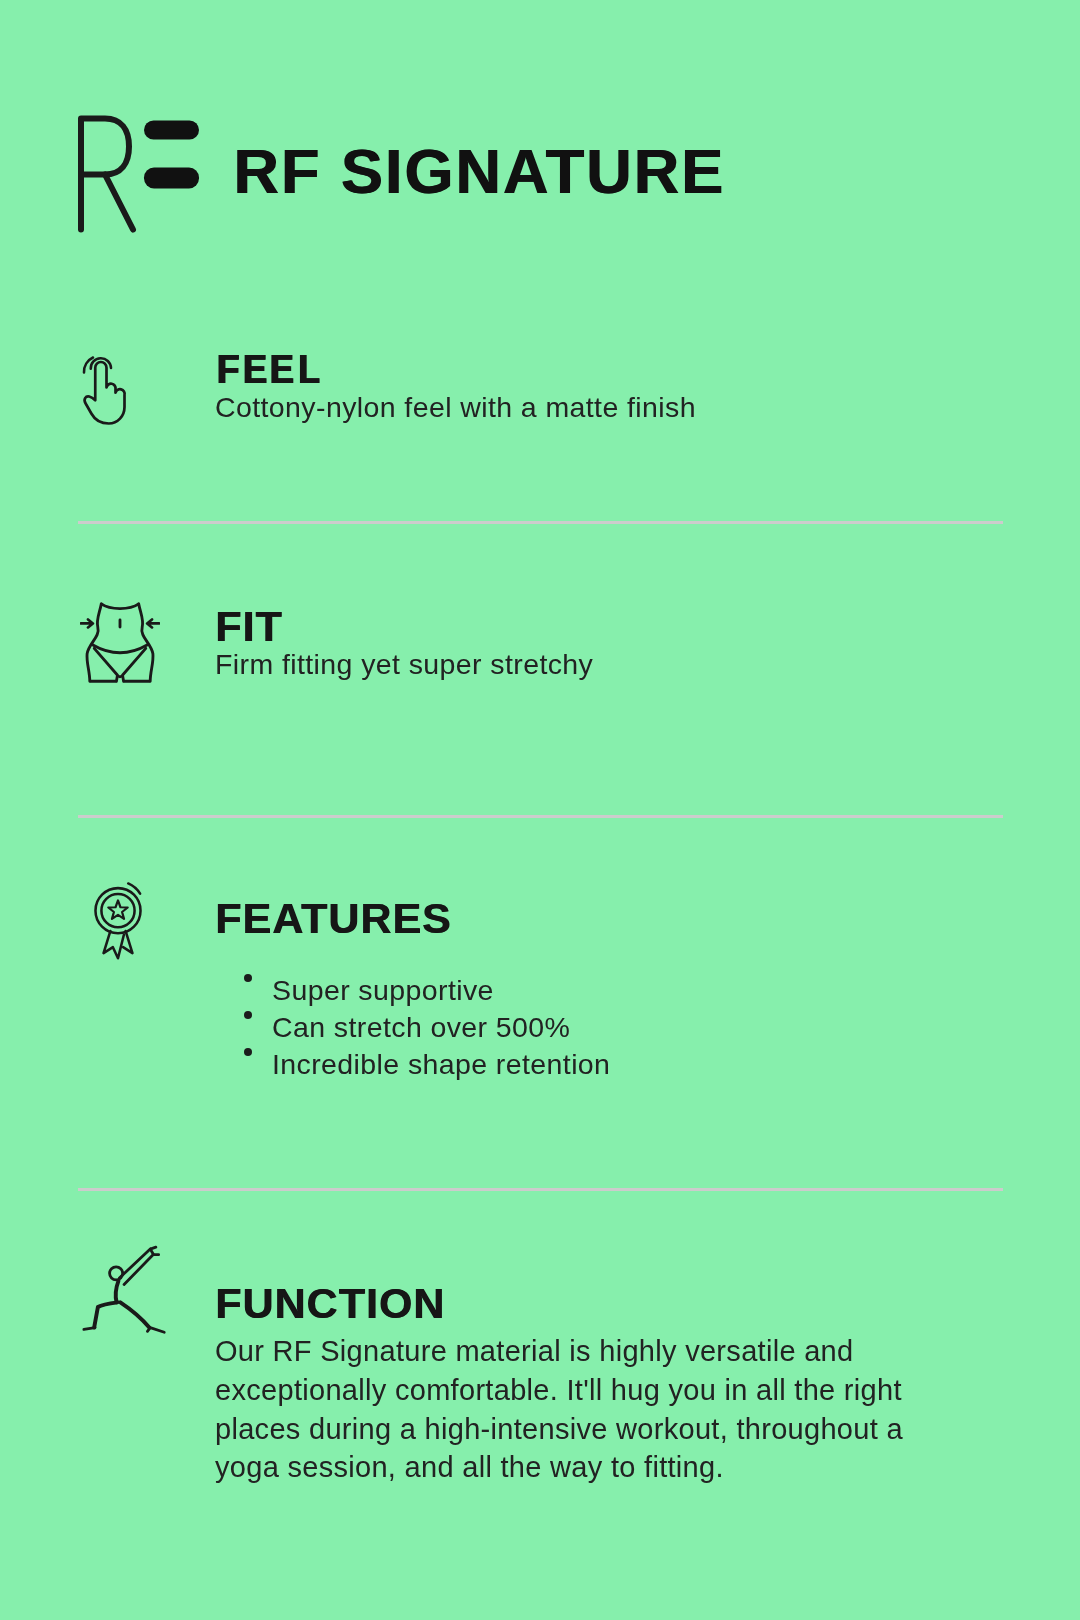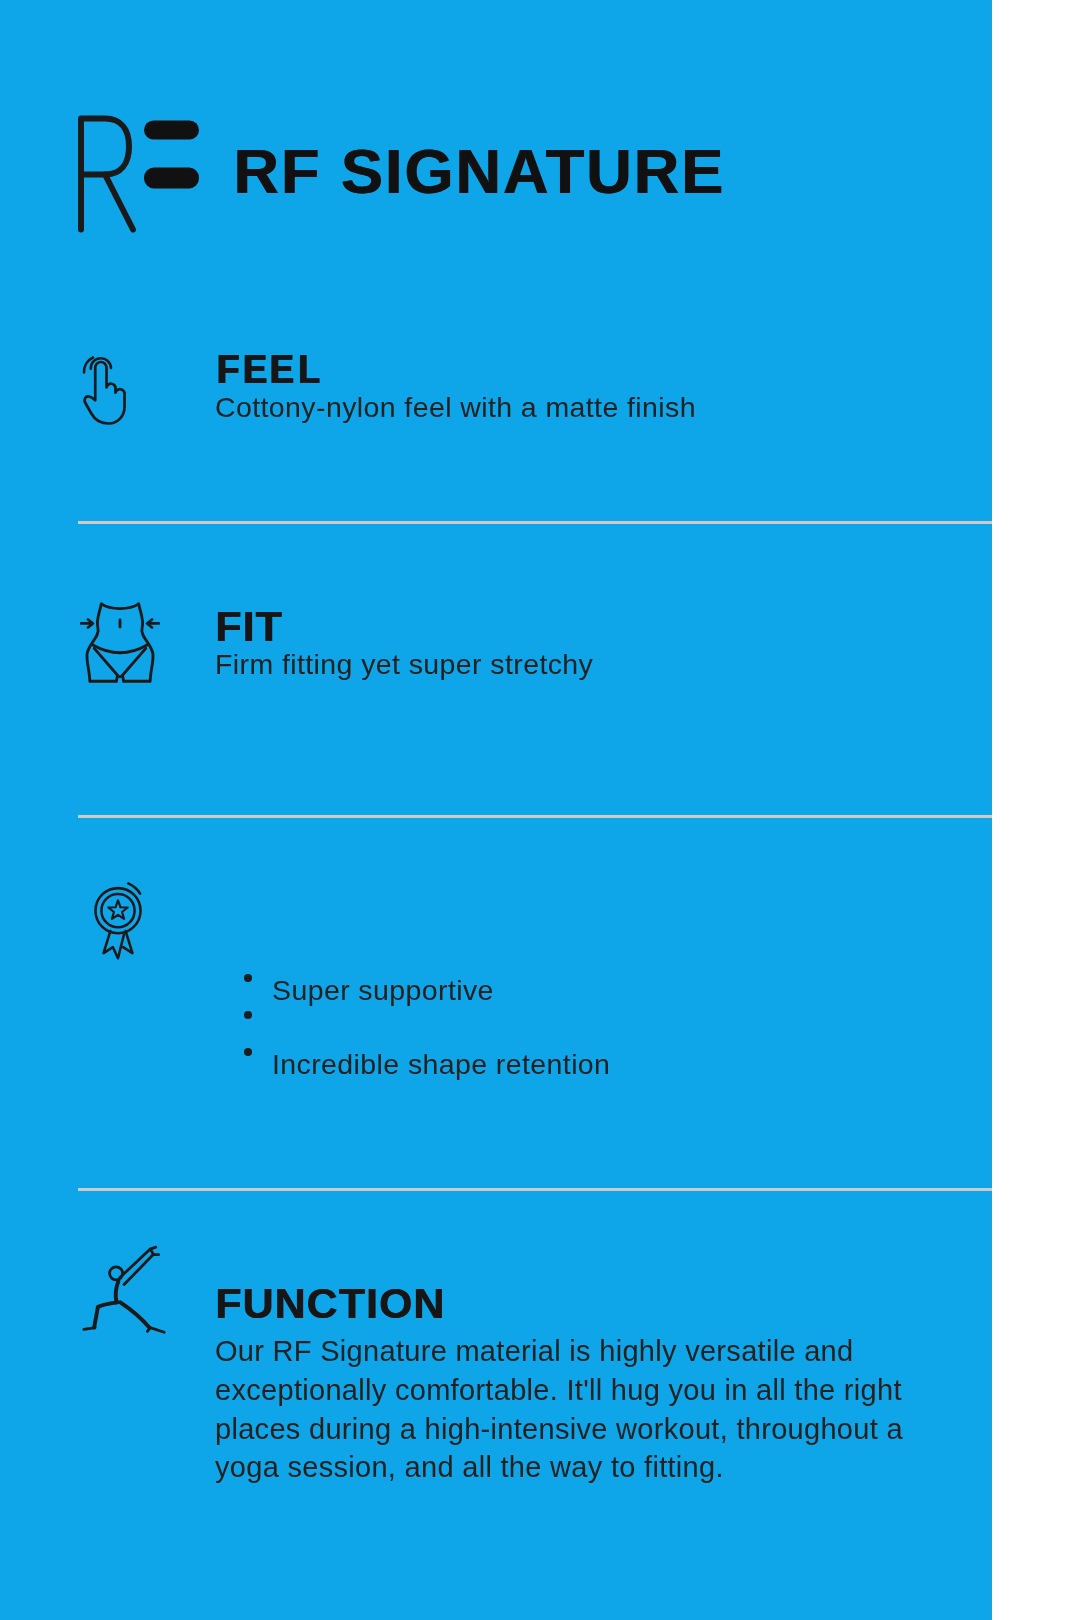--- a/index.html
+++ b/index.html
@@ -1,17 +1,17 @@
 <!DOCTYPE html>
 <html><head>
 <meta charset="utf-8">
 <style>
   html,body{margin:0;padding:0;background:#ffffff;}
   .canvas{
-    position:relative;width:992px;height:1620px;background:#0ea5e9;
+    position:relative;width:1080px;height:1620px;background:#86efac;
     font-family:"Liberation Sans",sans-serif;color:#1c1c1c;overflow:hidden;
   }
   .brand-title{
     position:absolute;left:233px;top:140px;
     font-size:63px;font-weight:700;letter-spacing:2px;line-height:1;
     color:#111;text-shadow:1px 0 0 currentColor;white-space:nowrap;
   }
   .logo-box{position:absolute;left:75px;top:112px;}
   .icon-box{position:absolute;}
   .icon-box svg{display:block;}
@@ -95,27 +95,29 @@
   <div class="icon-box" style="left:84px;top:864px;">
     <svg width="68" height="112" viewBox="0 0 80 100">
       <circle class="stroke" stroke-width="3" cx="40" cy="39" r="26.5"></circle>
       <circle class="stroke" stroke-width="3" cx="40" cy="39" r="19.5"></circle>
       <path class="stroke" stroke-width="3" d="M52 7 A31 31 0 0 1 66 19"></path>
       <polygon class="stroke" stroke-width="2.6" points="40,27 42.9,35 51.4,35.3 44.8,40.6 47.1,48.7 40,44 32.9,48.7 35.2,40.6 28.6,35.3 37.1,35"></polygon>
       <path class="stroke" stroke-width="3" d="M31 63 L23 89 L34 82 L40 95 L47 67"></path>
       <path class="stroke" stroke-width="3" d="M49 63 L57 89 L46 82"></path>
     </svg>
   </div>
+  <div class="section-title" style="top:896px;">FEATURES</div>
   <ul class="bullet-list">
     <li class="bullet-item">
       <span class="bullet-dot"></span>
       <span>Super supportive</span>
     </li>
     <li class="bullet-item">
       <span class="bullet-dot"></span>
+      <span>Can stretch over 500%</span>
     </li>
     <li class="bullet-item">
       <span class="bullet-dot"></span>
       <span>Incredible shape retention</span>
     </li>
   </ul>
 
   <div class="divider" style="top:1188px;"></div>
 
   <div class="icon-box" style="left:82px;top:1244px;">

